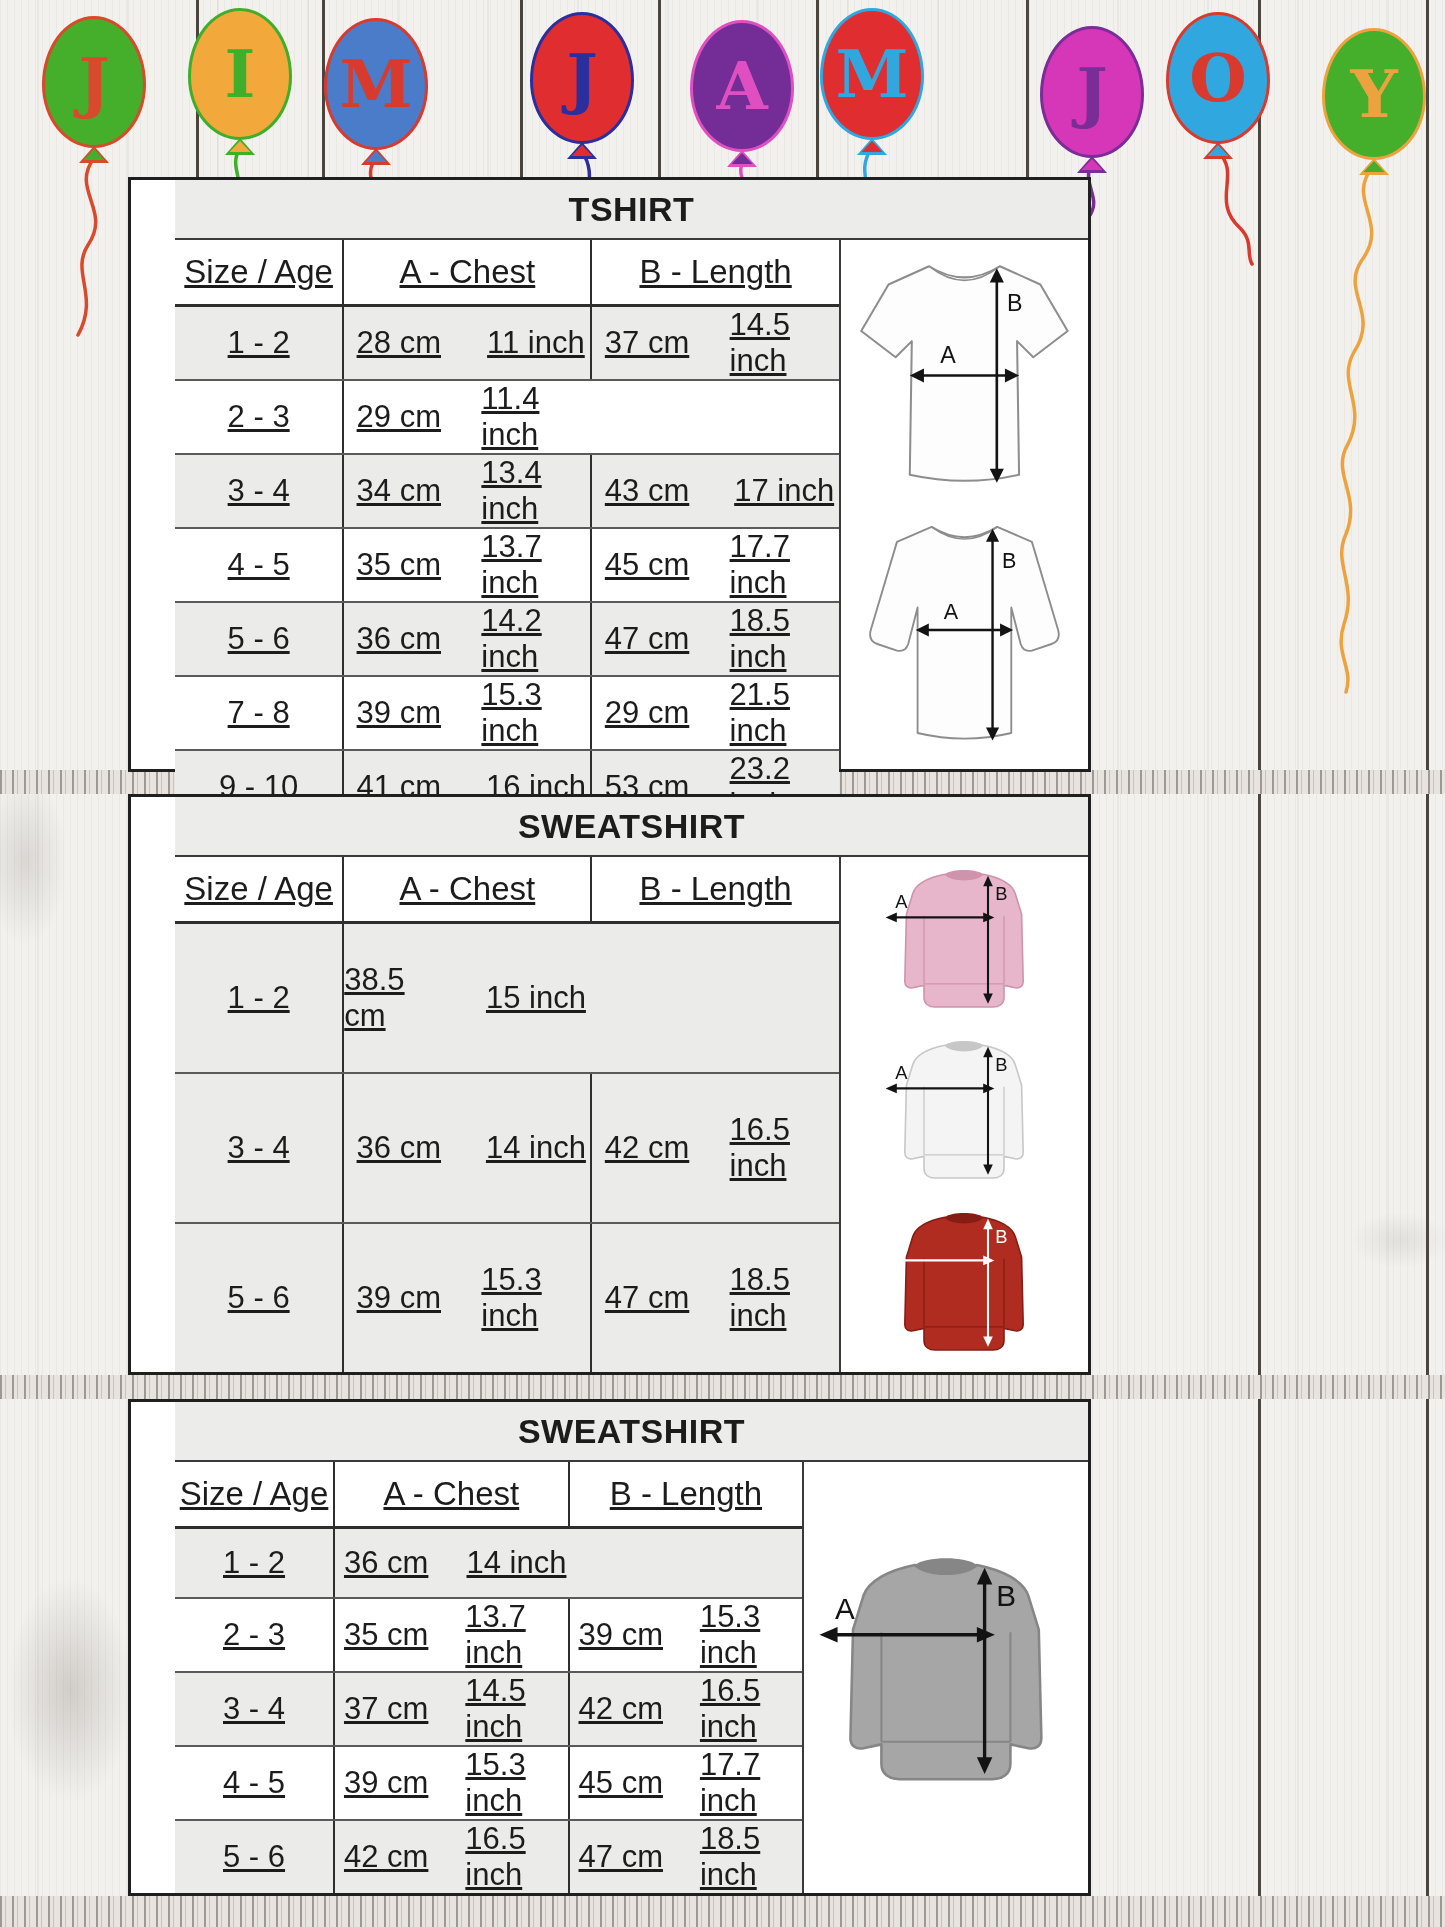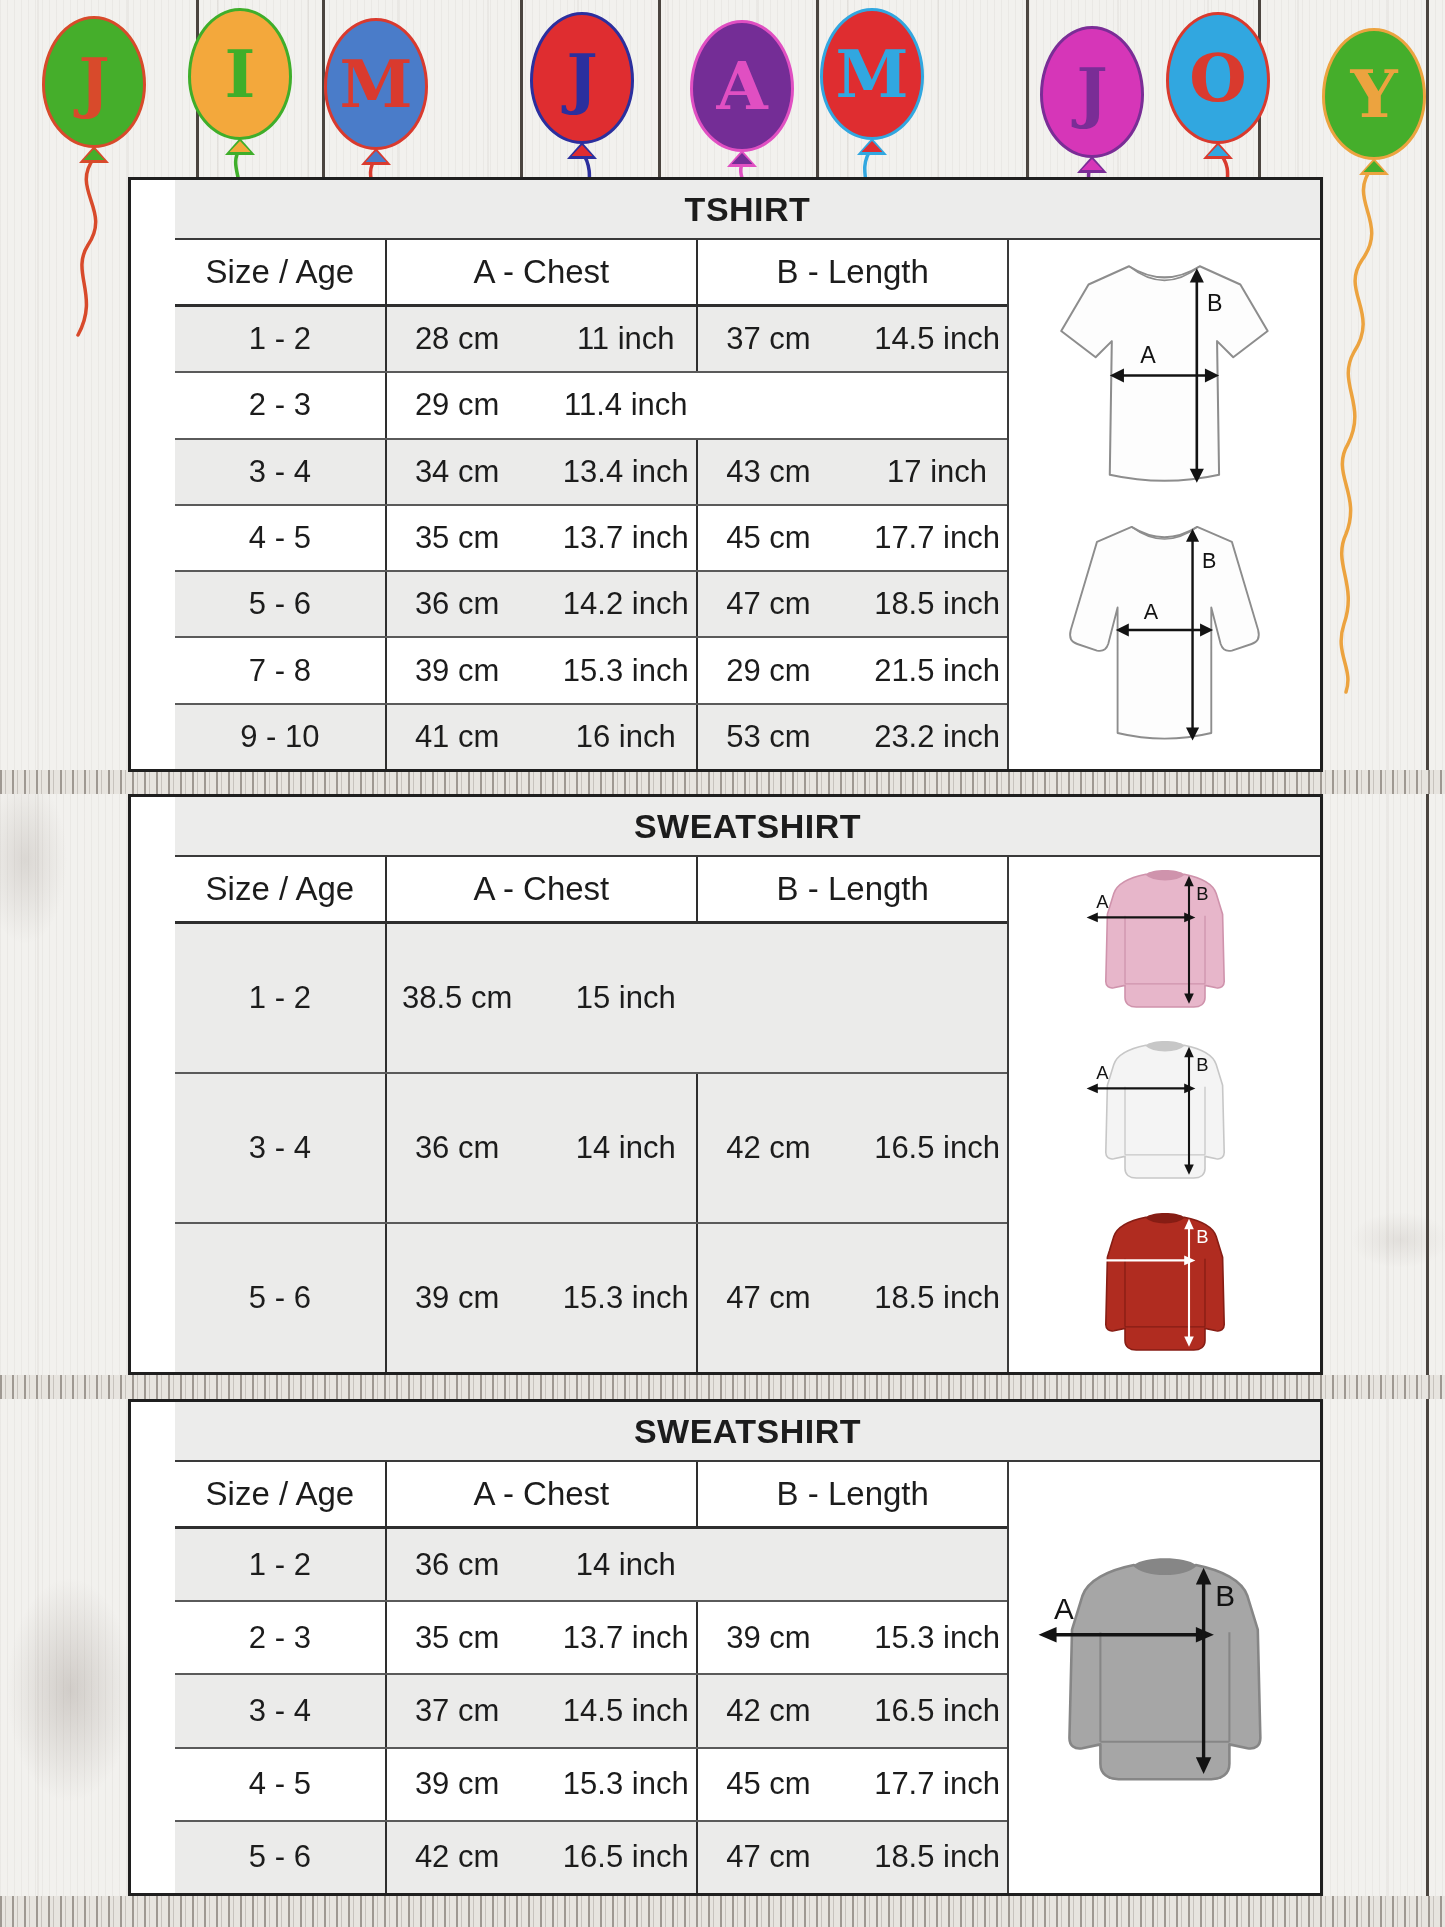--- a/index.html
+++ b/index.html
@@ -41,29 +41,29 @@
   .balloon-body{width:100%;height:100%;border-radius:50% 50% 50% 50%/52% 52% 48% 48%;
     background:var(--balloon,#888);border:3px solid var(--letter,#444);
     display:flex;align-items:center;justify-content:center;box-sizing:border-box;}
   .balloon-letter{font-family:"DejaVu Serif",serif;font-weight:bold;font-size:66px;line-height:1;color:var(--letter,#444);}
   .knot-outer{position:absolute;left:50%;bottom:-15px;transform:translateX(-50%);
     width:30px;height:17px;background:var(--letter,#444);clip-path:polygon(50% 0,100% 100%,0 100%);}
   .knot-inner{position:absolute;left:50%;bottom:-12px;transform:translateX(-50%);
     width:21px;height:11px;background:var(--balloon,#888);clip-path:polygon(50% 0,100% 100%,0 100%);}
 
   
-  .chart{position:absolute;left:128px;width:1195px;z-index:2;background:#fff;
+  .chart{position:absolute;left:128px;width:963px;z-index:2;background:#fff;
     border:3px solid var(--border,#1f1f1f);box-sizing:border-box;display:flex;flex-direction:column;padding-left:44px;}
   .t1{top:177px;height:595px;}
   .t2{top:794px;height:581px;}
   .t3{top:1399px;height:497px;}
   .chart-title{height:58px;flex:0 0 58px;background:var(--title-bg,#ececeb);
     border-bottom:2px solid #3a3a3a;display:flex;align-items:center;justify-content:center;
     font-weight:bold;font-size:34px;letter-spacing:0.5px;}
-  .chart-body{flex:1;display:flex;min-height:0;}
+  .chart-body{flex:1;display:flex;min-height:0;text-decoration:underline;}
   .chart-left{width:72.7%;display:flex;flex-direction:column;min-height:0;}
   .chart-images{flex:1;border-left:2px solid #3a3a3a;background:#fff;
     display:flex;flex-direction:column;align-items:center;justify-content:space-around;min-height:0;}
   .t3 .chart-images{justify-content:flex-start;padding-top:85px;box-sizing:border-box;}
   .hrow{flex:0 0 64px;display:grid;grid-template-columns:25.2% 37.4% 37.4%;background:#fff;
     border-bottom:3px solid #2e2e2e;}
   .hcell{display:flex;align-items:center;justify-content:center;font-size:33px;}
   .hcell + .hcell{border-left:2px solid #2e2e2e;}
   .rows{flex:1;display:flex;flex-direction:column;min-height:0;border-radius:28px;}
   .drow{flex:1;display:grid;grid-template-columns:25.2% 37.4% 37.4%;}

